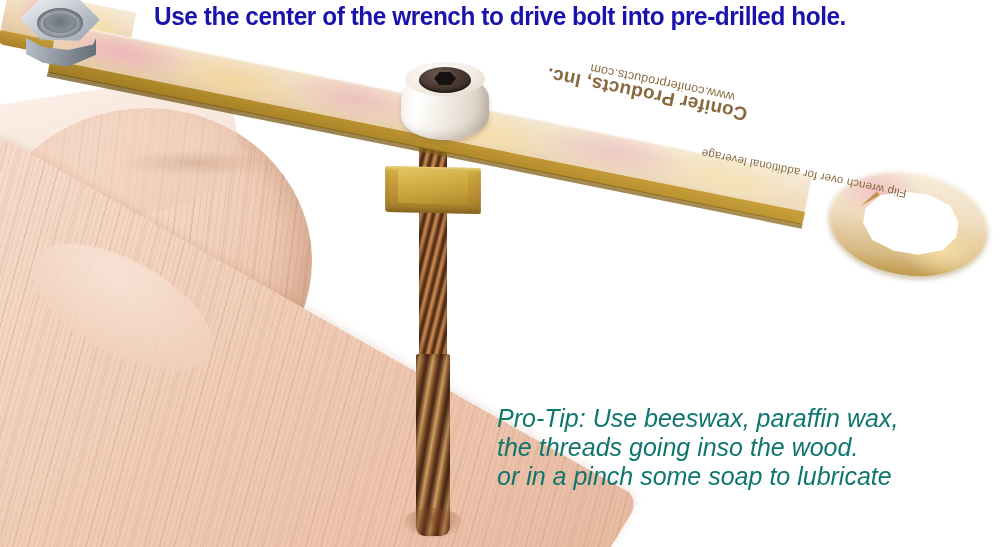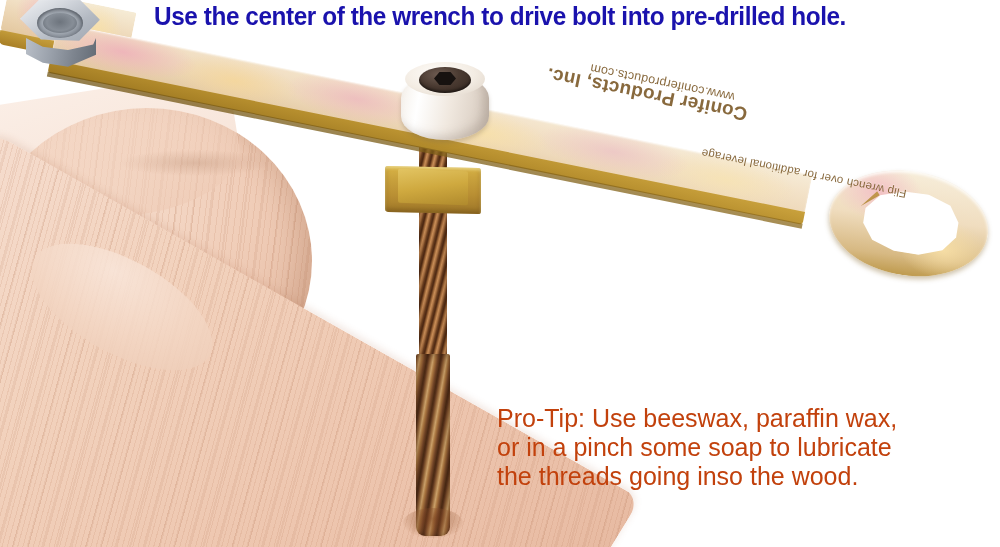--- a/index.html
+++ b/index.html
@@ -33,23 +33,24 @@
     z-index: 60;
   }
 
   
   .protip {
     position: absolute;
     left: 497px;
     top: 404px;
     width: 470px;
     font-family: "Liberation Sans", sans-serif;
+    font-style: italic;
     font-size: 25px;
     line-height: 29px;
-    color: #c2410c;
+    color: #0f766e;
     z-index: 60;
     white-space: nowrap;
   }
   .protip div { white-space: nowrap; }
 
   
   
   .dowel {
     position: absolute;
     left: -18px;
@@ -465,17 +466,17 @@
       <div class="hexnut-hole"></div>
       <div class="hexnut-hole-inner"></div>
     </div>
 
   </div>
 
   <div class="headline">Use the center of the wrench to drive bolt into pre-drilled hole.</div>
 
   <div class="protip">
     <div>Pro-Tip: Use beeswax, paraffin wax,</div>
+    <div>the threads going inso the wood.</div>
     <div>or in a pinch some soap to lubricate</div>
-    <div>the threads going inso the wood.</div>
   </div>
 
 </div>
 
 </body></html>

